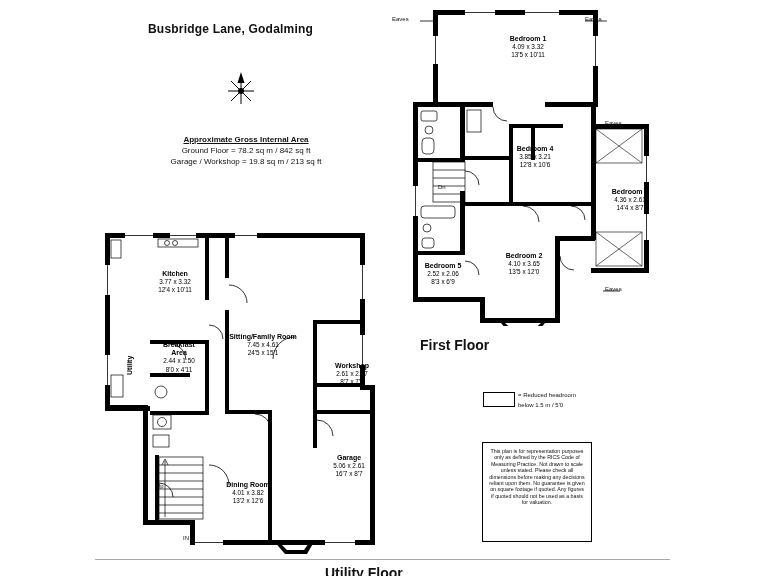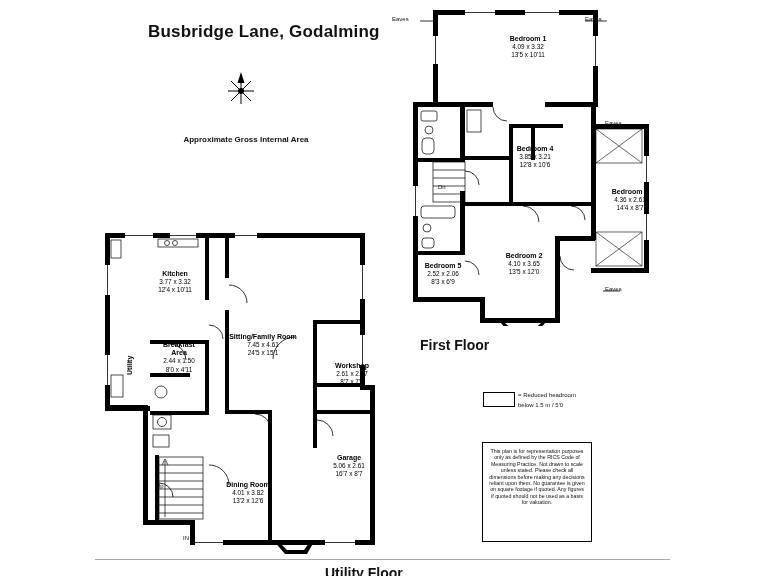--- a/index.html
+++ b/index.html
@@ -6,26 +6,26 @@
   body{
     width:768px;height:576px;
     background:#ffffff;
     font-family:"Liberation Sans", sans-serif;
     color:#111;
     position:relative;
     overflow:hidden;
   }
   .abs{position:absolute;}
   .ttl{
-    font-size:17px;font-weight:bold;letter-spacing:.2px;
+    font-size:12px;font-weight:bold;letter-spacing:.2px;
   }
   .area-block{
     font-size:8px;line-height:11px;text-align:center;
   }
-  .area-block .hdr{font-weight:bold;}
+  .area-block .hdr{font-weight:bold;text-decoration:underline;}
   .room{
     text-align:center;font-size:6.6px;line-height:8.2px;color:#000;
   }
   .room .rn{font-weight:bold;font-size:7px;}
   .room .rd{font-size:6.4px;}
   .tiny{font-size:6px;}
   .floor-lbl{font-size:14px;font-weight:bold;}
   .disclaimer{
     border:1px solid #000;
     font-size:5.3px;line-height:6.4px;text-align:center;
@@ -51,20 +51,22 @@
       <line x1="13" y1="11" x2="33" y2="31"></line>
       <line x1="33" y1="11" x2="13" y2="31"></line>
     </g>
     <polygon points="23,2 19.5,13 26.5,13" fill="#000"></polygon>
     <circle cx="23" cy="21" r="3" fill="#000"></circle>
   </svg>
 </div>
 
 <div class="abs area-block" style="left:126px;top:134px;width:240px;">
   <div class="hdr">Approximate Gross Internal Area</div>
+  <div>Ground Floor = 78.2 sq m / 842 sq ft</div>
+  <div>Garage / Workshop = 19.8 sq m / 213 sq ft</div>
 </div>
 
 <div class="abs" style="left:95px;top:225px;width:310px;height:330px;">
   <svg width="310" height="330" viewBox="0 0 310 330">
 
     <path class="wall" fill-rule="evenodd" d="
       M 10 8 L 270 8 L 270 160 L 280 160 L 280 320 L 95 320 L 95 300 L 48 300
       L 48 185 L 10 185 Z
       M 15 13 L 265 13 L 265 165 L 275 165 L 275 315 L 100 315 L 100 295 L 53 295
       L 53 180 L 15 180 Z"></path>

